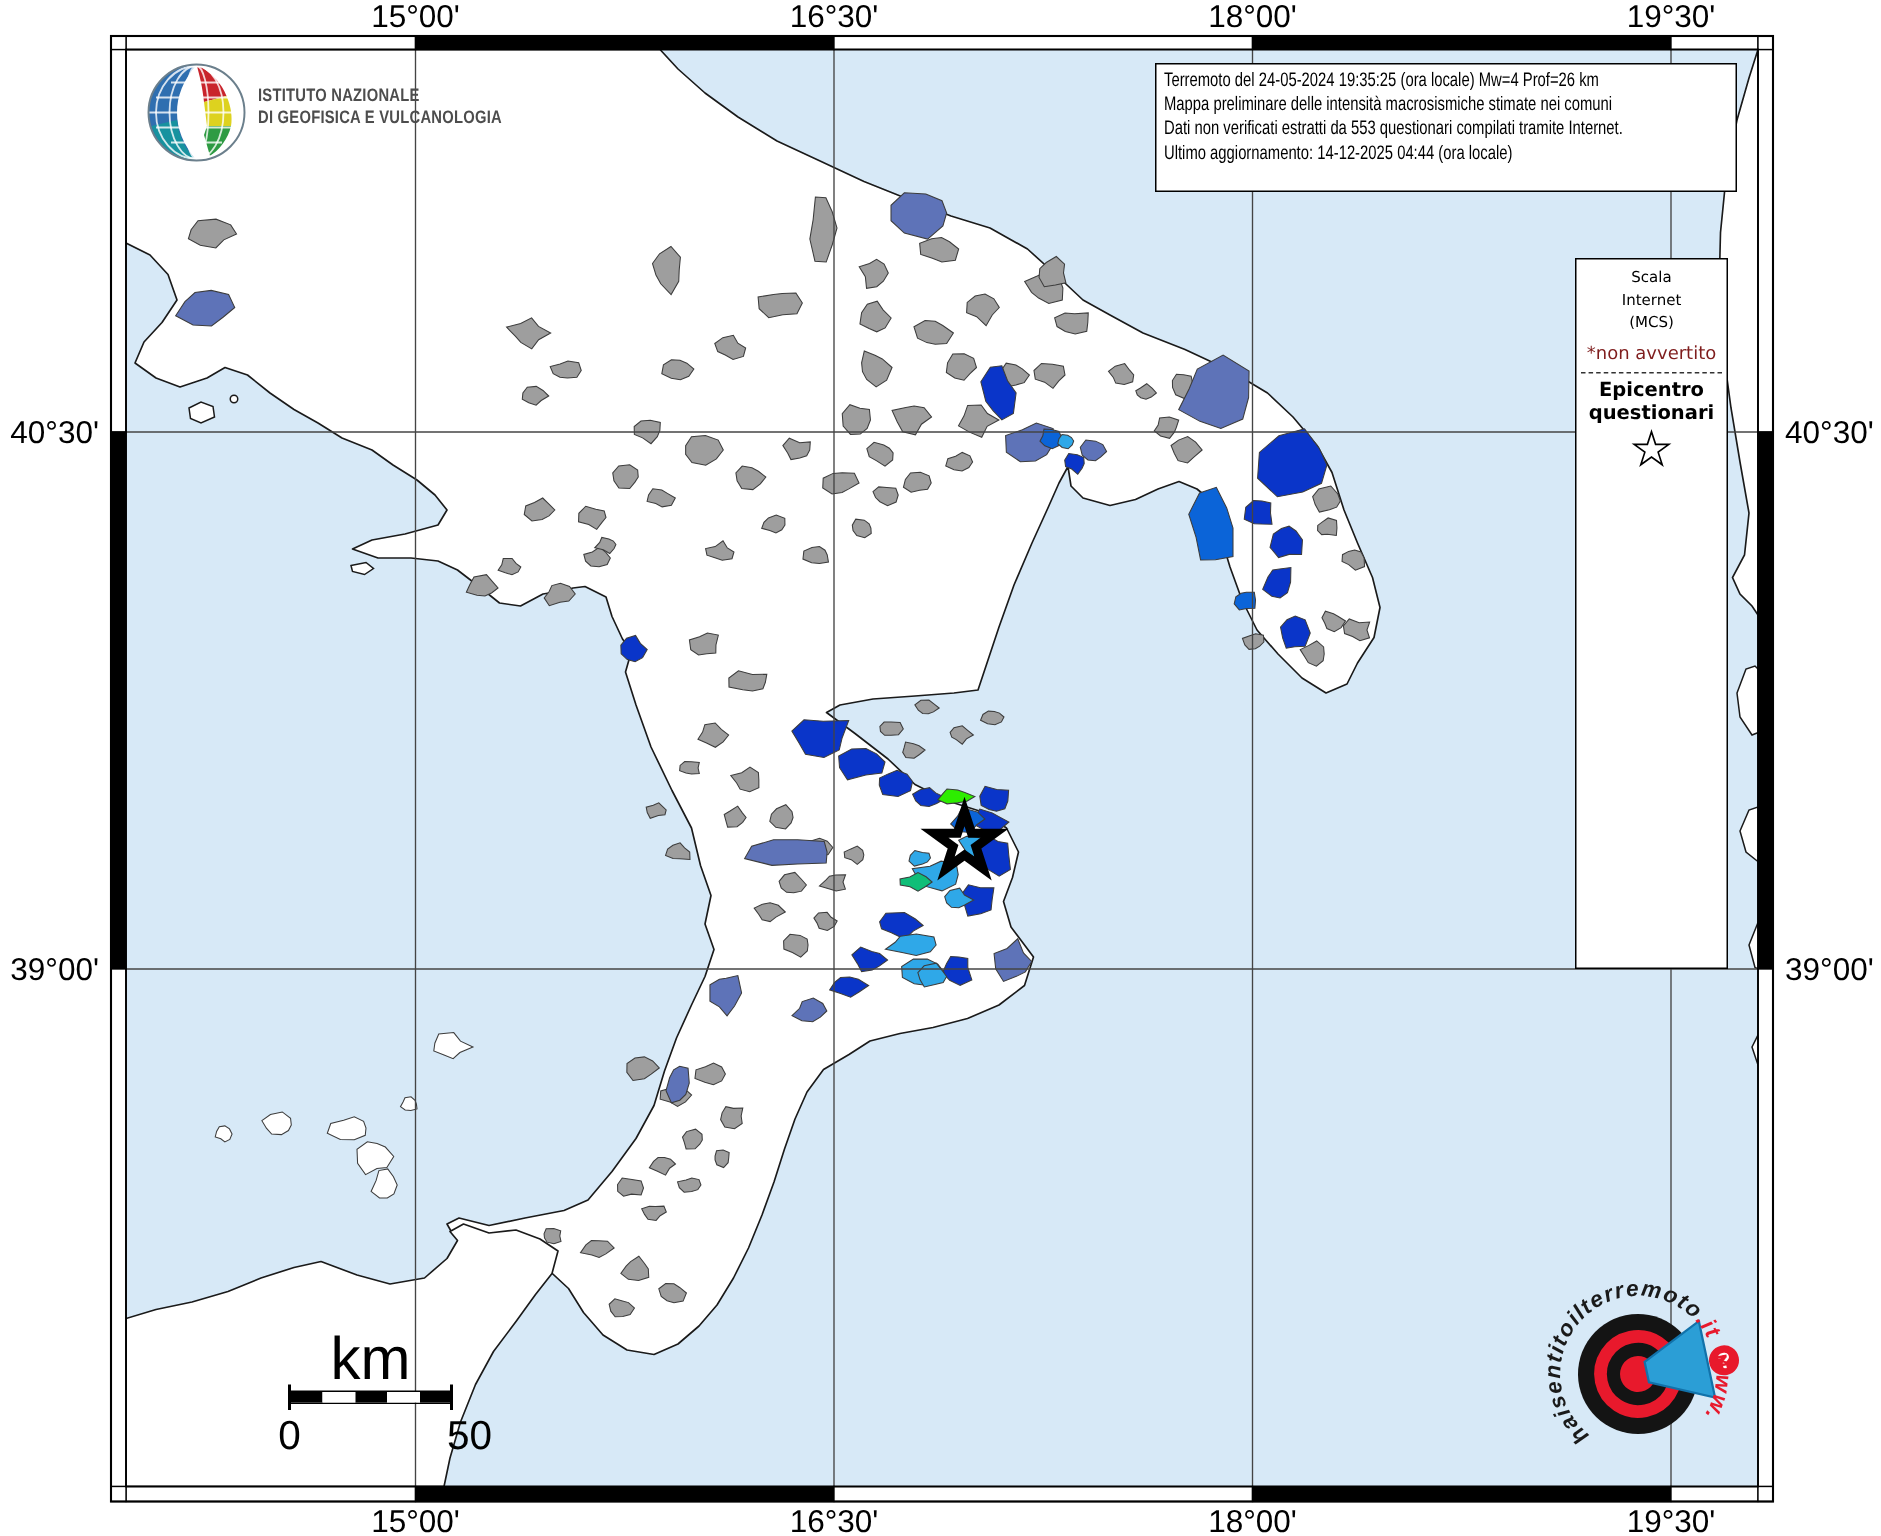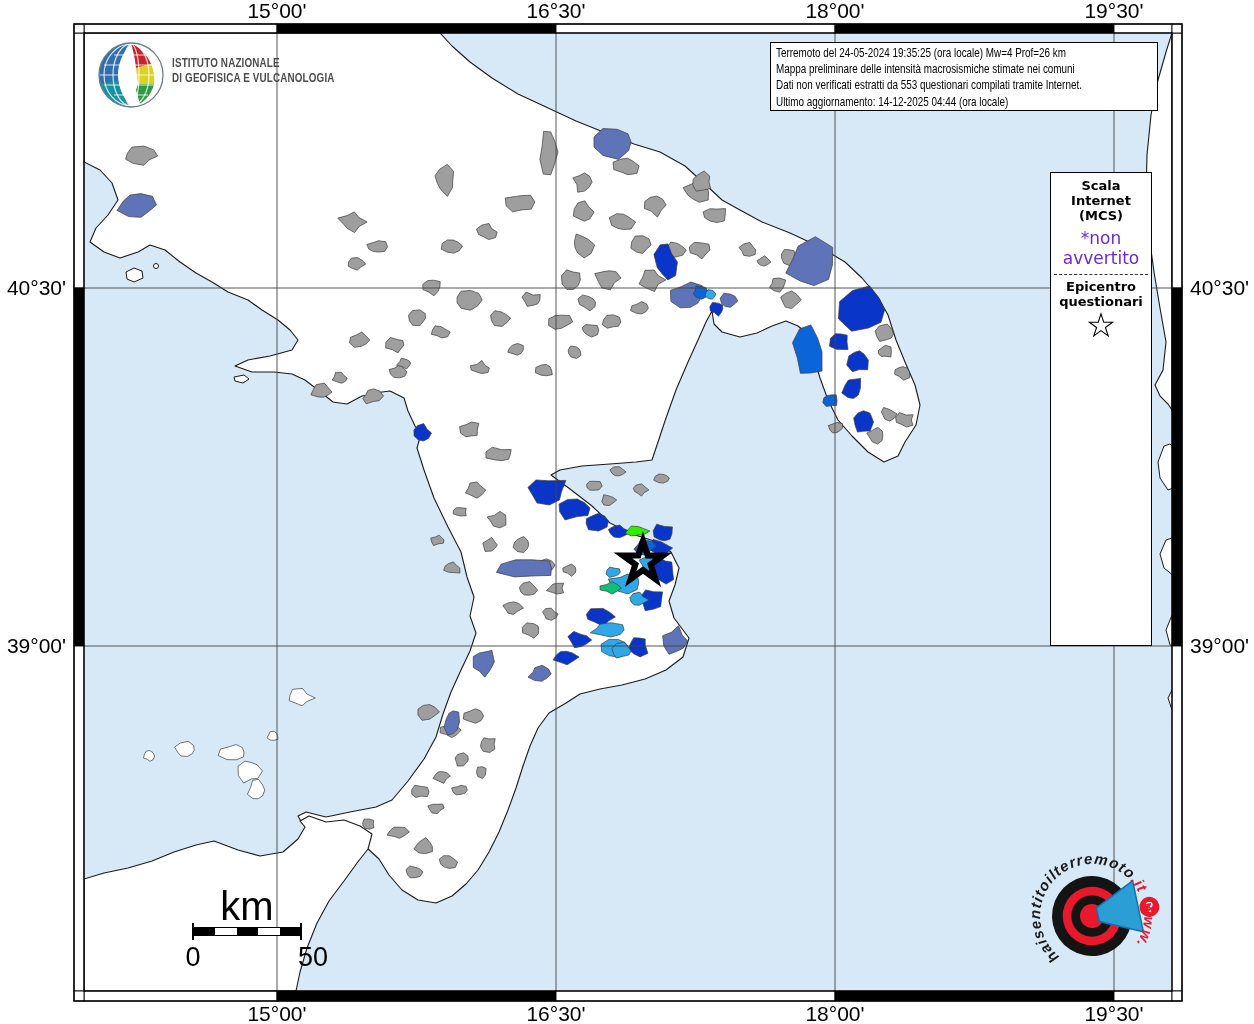--- a/index.html
+++ b/index.html
@@ -2,41 +2,41 @@
 <html><head>
 <meta charset="utf-8">
 <style>
   html,body{margin:0;padding:0;background:#fff;}
   #root{position:relative;width:1254px;height:1024px;background:#fff;overflow:hidden;
         font-family:"Liberation Sans",sans-serif;}
   svg text{font-family:"Liberation Sans",sans-serif;}
 
   
   #infobox{position:absolute;left:770px;top:42px;width:388px;box-sizing:border-box;
-           border:1px solid #000;background:#fff;padding:2px 5px 0 5px;z-index:5;}
+           border:1px solid #000;background:#fff;padding:2px 5px 17px 5px;z-index:5;}
   #infobox .iline{font-size:13px;line-height:16.2px;white-space:nowrap;
                   transform:scaleX(.76);transform-origin:0 50%;color:#000;}
 
   
   #ingv{position:absolute;left:96px;top:40px;width:320px;height:74px;z-index:4;}
   #ingv-text{position:absolute;left:76px;top:16px;color:#4d4d4d;font-weight:bold;
              font-size:12px;line-height:15px;white-space:nowrap;
              transform:scaleX(.82);transform-origin:0 0;letter-spacing:.2px;}
 
   
   #legend{position:absolute;left:1050px;top:172px;width:102px;height:474px;box-sizing:border-box;
           border:1px solid #000;background:#fff;z-index:5;text-align:center;
           font-family:"DejaVu Sans",sans-serif;}
-  #legend-title div{font-weight:bold;font-size:13px;line-height:15px;color:#000;}
+  #legend-title div{font-weight:normal;font-size:10px;line-height:15px;color:#000;}
   #legend-title{margin-top:5px;}
   #legend-items{margin-top:4px;}
   .chip{width:60px;height:16px;margin:3px auto 3.5px auto;border:1px solid #000;
         font-weight:bold;font-size:11.5px;line-height:16px;text-align:center;
         font-family:"DejaVu Sans",sans-serif;}
-  #legend-footnote{font-size:17px;margin-top:5px;color:#6d28d9;}
+  #legend-footnote{font-size:12px;margin-top:5px;color:#7f1d1d;}
   #legend-divider{border-top:1.6px dashed #333;margin:6px 3px 4px 3px;}
   #legend-epi div{font-weight:bold;font-size:13px;line-height:15px;color:#000;}
   #legend-star{margin-top:3px;}
 
   
   #scalebar{position:absolute;left:0;top:0;z-index:4;color:#000;}
   #scalebar-km{position:absolute;left:195px;top:884px;width:104px;text-align:center;
                font-size:40px;}
   #scalebar-bar{position:absolute;left:193px;top:927px;width:109px;height:9px;
                 border:1px solid #000;box-sizing:border-box;display:flex;}

